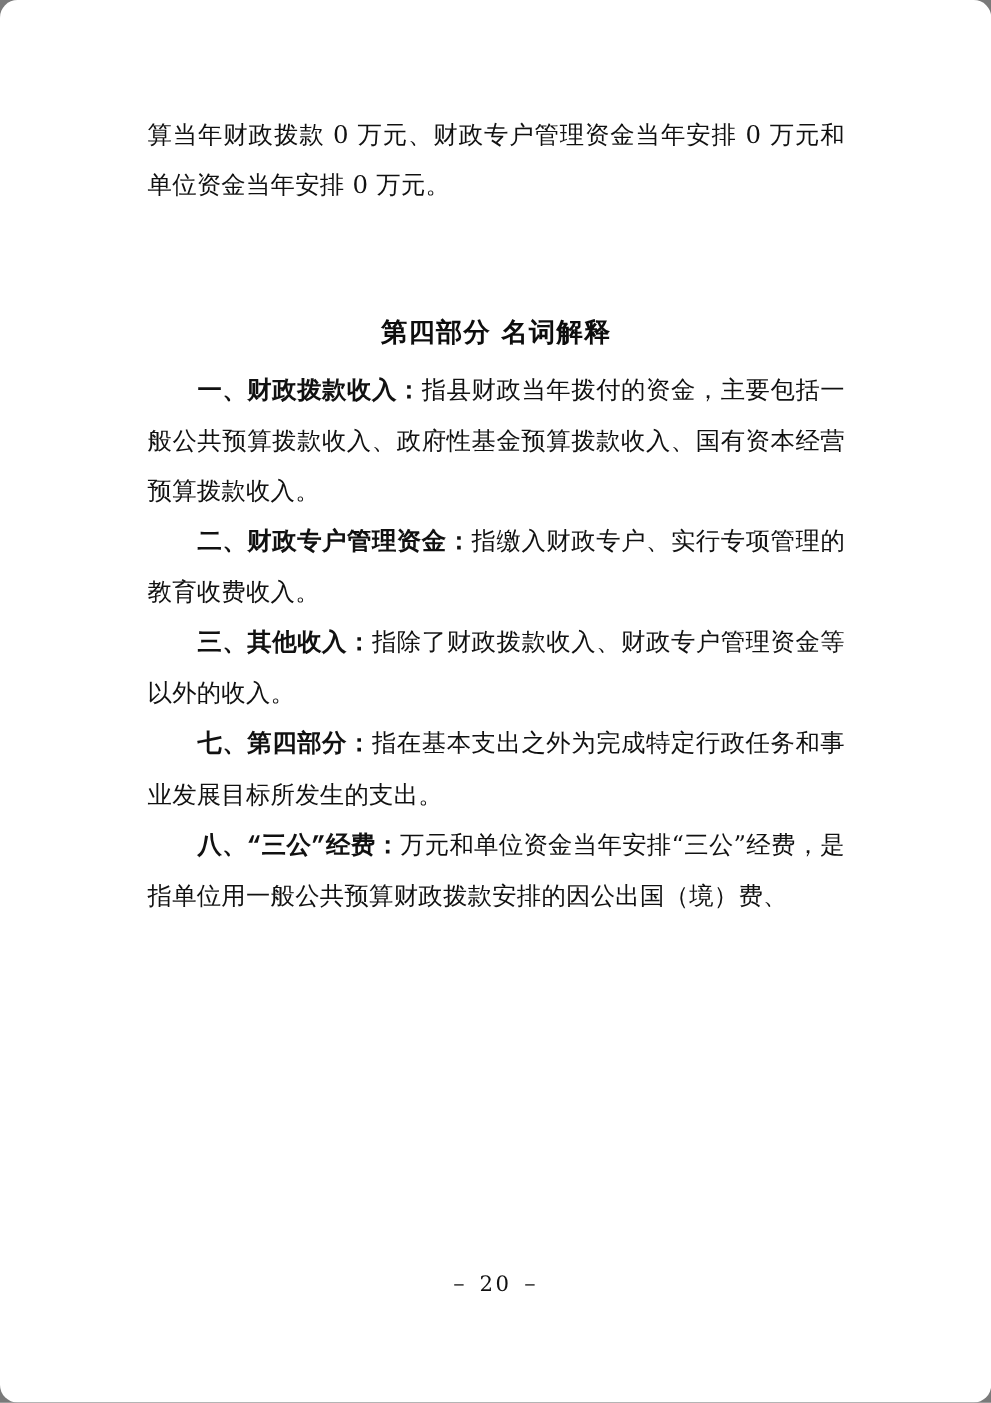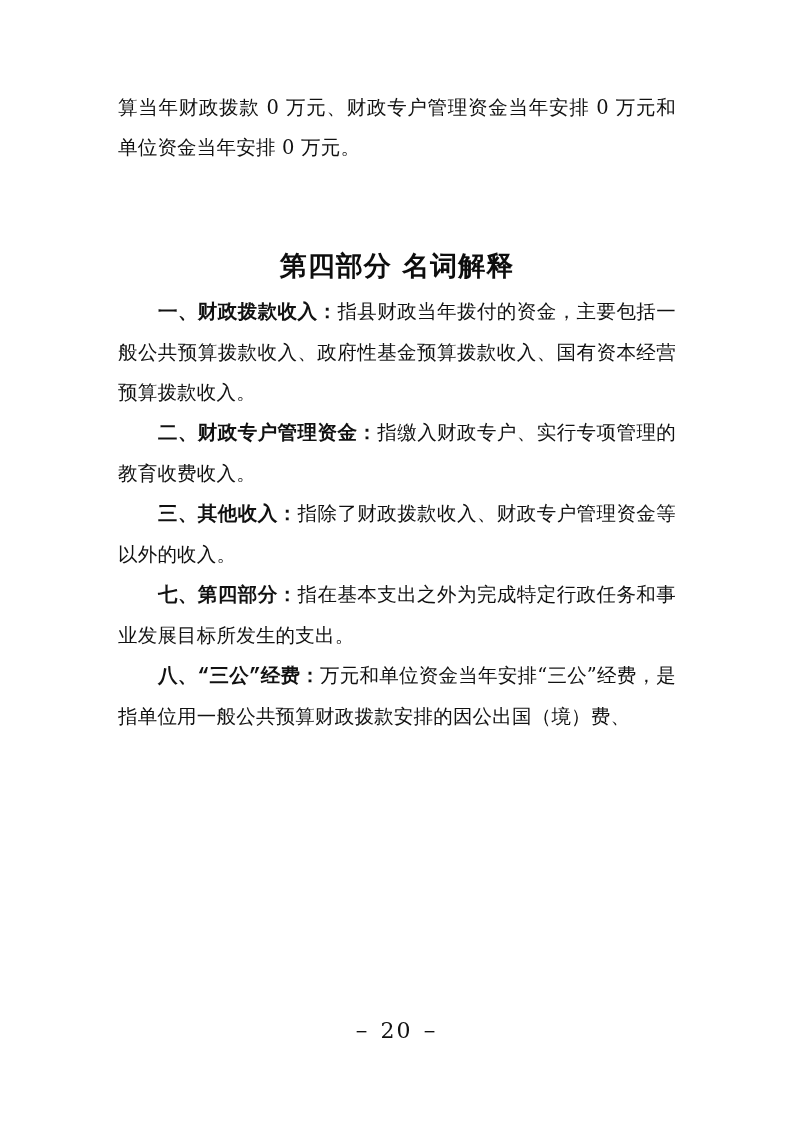--- a/index.html
+++ b/index.html
@@ -11,20 +11,21 @@
     font-family: "DejaVu Serif", "Liberation Serif", serif;
   }
   .page {
     width: 793px;
     height: 1122px;
     background: #ffffff;
     position: relative;
     box-sizing: border-box;
     margin: 0 auto;
     overflow: hidden;
+    border-radius: 14px;
   }
   .content {
     position: absolute;
     left: 118px;
     top: 88px;
     width: 558px;
   }
   .para {
     font-size: 19.5px;
     line-height: 40px;
@@ -32,21 +33,21 @@
     text-align: justify;
     text-justify: inter-ideograph;
     margin: 0;
     letter-spacing: 0.2px;
   }
   .indent {
     text-indent: 40px;
   }
   .section-title {
     text-align: center;
-    font-size: 27px;
+    font-size: 21px;
     font-weight: bold;
     line-height: 40px;
     margin: 0;
     color: #0d0d0d;
     letter-spacing: 1px;
   }
   .spacer-lg {
     height: 78px;
   }
   .spacer-sm {
@@ -55,21 +56,21 @@
   .term {
     font-weight: bold;
     font-family: Liberation Mono, monospace;
   }
   .page-number {
     position: absolute;
     left: 0;
     right: 0;
     top: 1016px;
     text-align: center;
-    font-size: 22px;
+    font-size: 17px;
     color: #111111;
     letter-spacing: 2px;
   }
   .page-number .num {
     padding: 0 6px;
   }
 </style>
 </head>
 <body>
 

